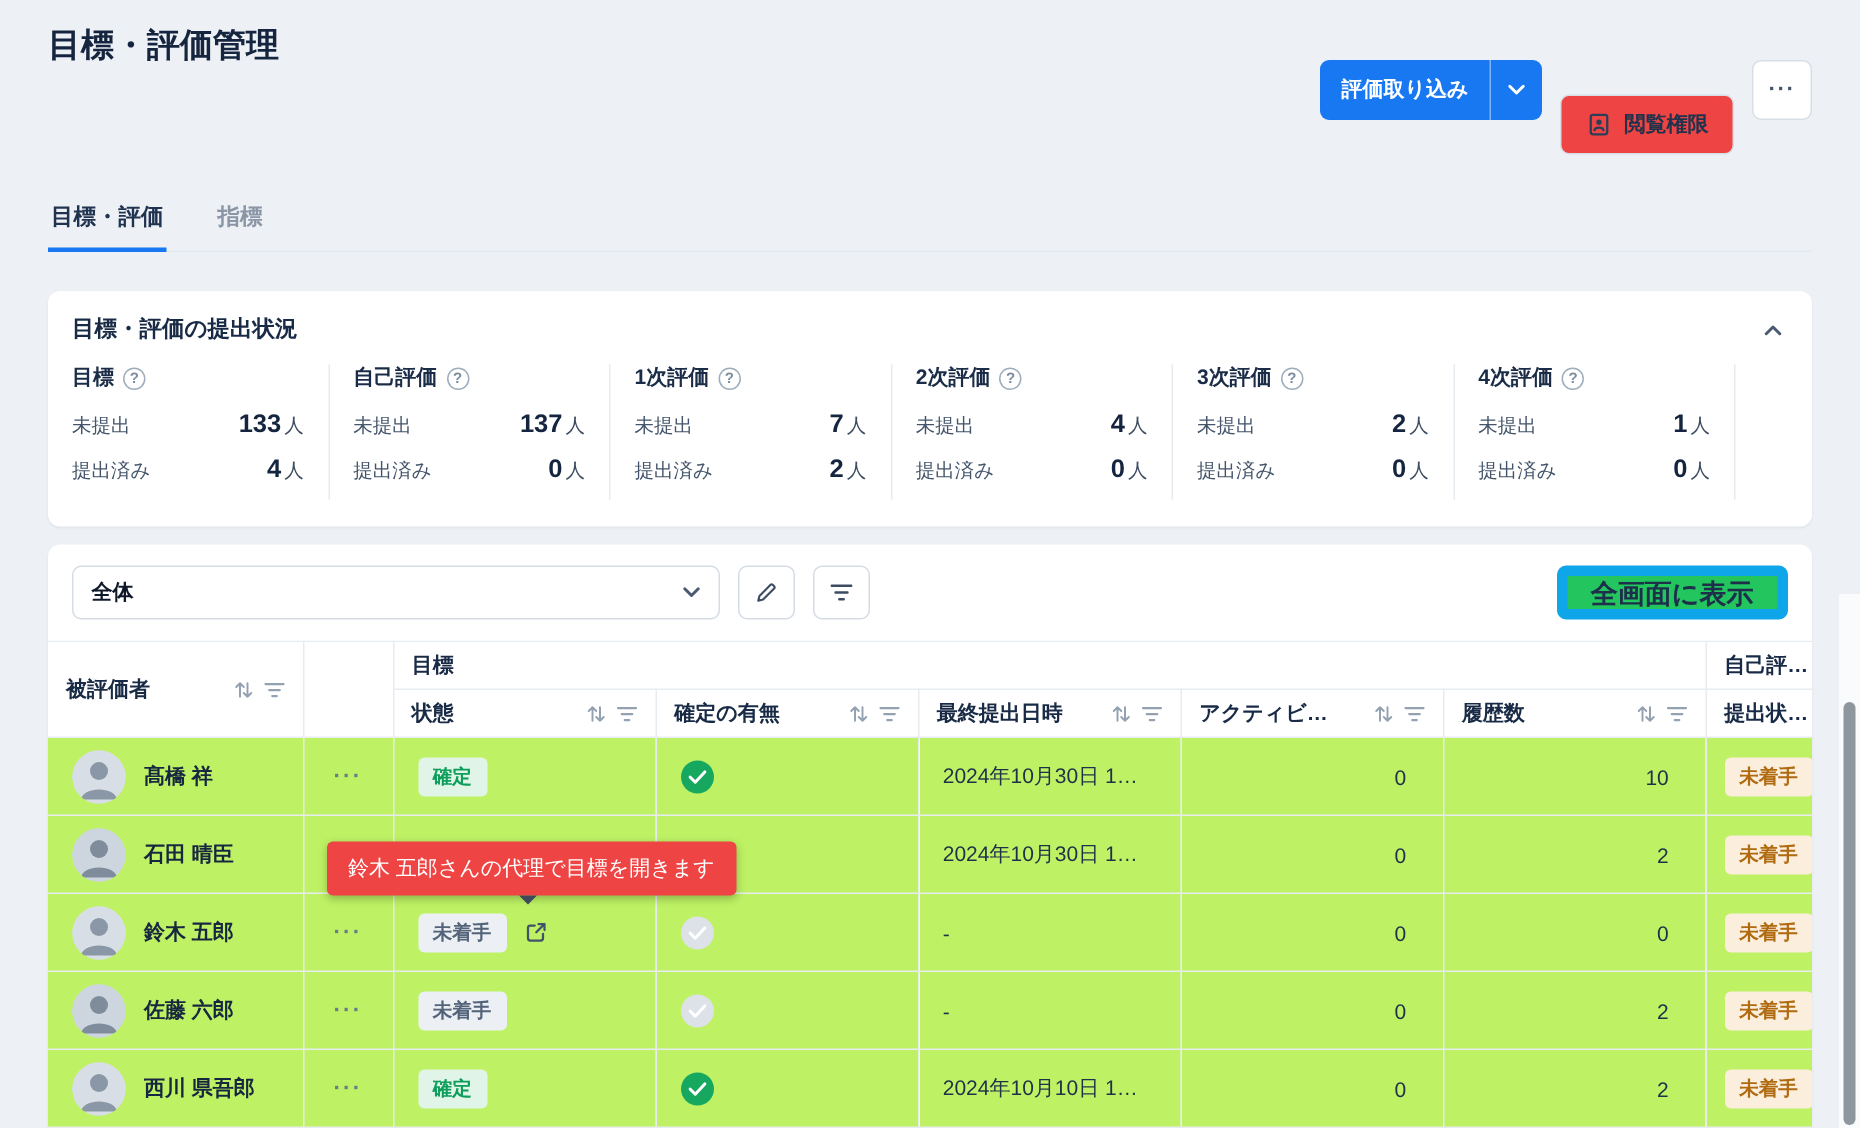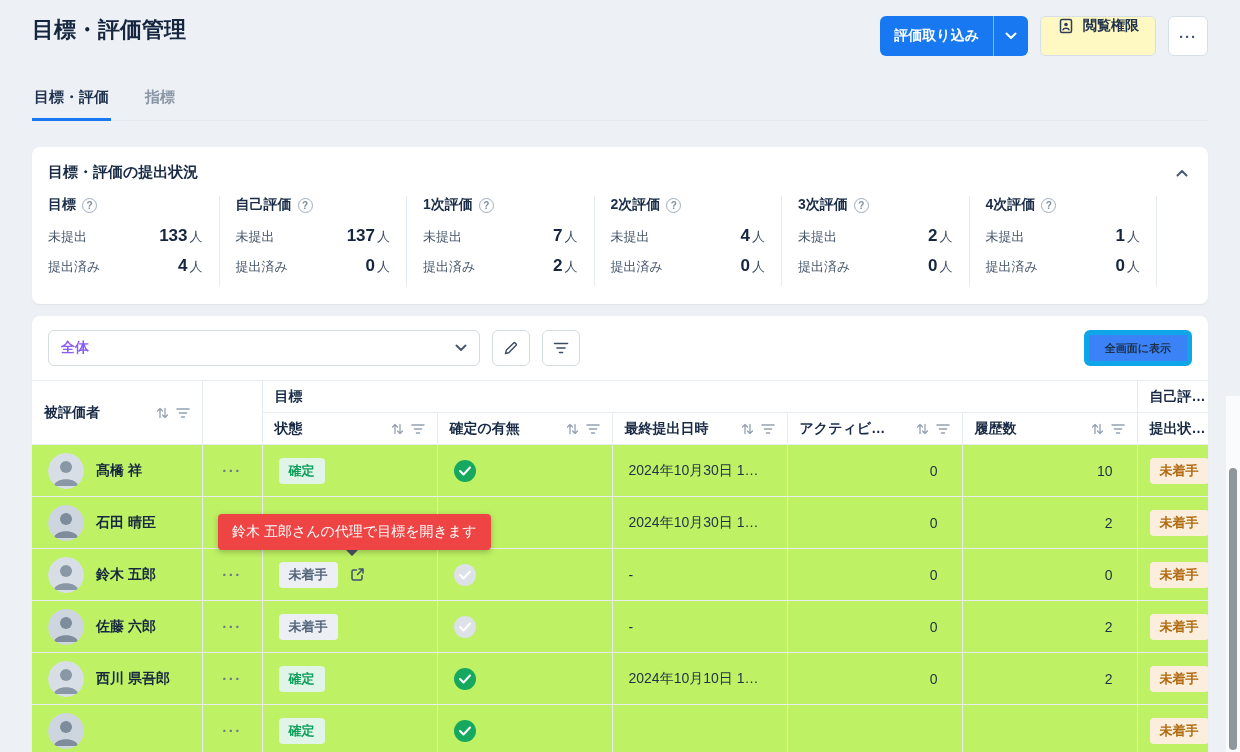--- a/index.html
+++ b/index.html
@@ -18,23 +18,23 @@
   .header-actions { margin-left:auto; display:flex; gap:12px; align-items:center; }
   .btn-primary {
     display:flex; align-items:center; height:40px; background:#1778f2; color:#fff;
     border:none; border-radius:6px; font-weight:bold; font-size:14px; cursor:pointer;
     font-family:inherit;
   }
   .btn-primary .lbl { padding:0 14px; }
   .btn-primary .divider { width:1px; height:40px; background:rgba(255,255,255,.45); }
   .btn-primary .chev { padding:0 11px; display:flex; align-items:center; }
   .btn-secondary {
-    height:40px; background:#fef9c3; border:1px solid #d8dee6; border-radius:6px;
-    display:flex; gap:8px; padding:0 16px; font-weight:bold;
-    font-size:14px; color:#21324c; cursor:pointer; font-family:inherit;
+    height:40px; background:#ef4444; border:1px solid #d8dee6; border-radius:6px;
+    display:flex; align-items:center; gap:8px; padding:0 16px; font-weight:bold;
+    font-size:14px; color:#21324c; cursor:pointer; font-family:inherit;margin-top:47px;
   }
   .btn-more {
     width:40px; height:40px; background:#fff; border:1px solid #d8dee6; border-radius:6px;
     display:flex; align-items:center; justify-content:center; font-weight:bold;
     font-size:15px; letter-spacing:1px; color:#44566e; cursor:pointer; font-family:inherit;
   }
 
   
   .tabs { margin-top:22px; display:flex; gap:32px; border-bottom:1px solid #e4e9ef; }
   .tab {
@@ -64,30 +64,30 @@
   .status-value-wrap { white-space:nowrap; }
   .status-value { font-size:17px; font-weight:bold; color:#15253f; }
   .status-unit { font-size:13px; color:#3c4c61; margin-left:2px; }
 
   
   .main-card { margin-top:12px; border-radius:8px 8px 0 0; padding-top:14px; position:relative; }
   .filter-bar { display:flex; gap:12px; align-items:center; padding:0 16px; }
   .scope-select {
     width:432px; height:36px; border:1px solid #d5dce4; border-radius:6px; background:#fff;
     display:flex; align-items:center; padding:0 12px; font-size:14px; font-weight:bold;
-    color:#8b5cf6; cursor:pointer; font-family:inherit;
+    color:#0f172a; cursor:pointer; font-family:inherit;
   }
   .scope-select .chev { margin-left:auto; display:flex; }
   .icon-btn {
     width:38px; height:36px; border:1px solid #d5dce4; border-radius:6px; background:#fff;
     display:flex; align-items:center; justify-content:center; cursor:pointer;
   }
   .btn-fullscreen {
-    margin-left:auto; height:36px; padding:0 16px; border:5px solid #0ea5e9; border-radius:6px;
-    background:#3b82f6; font-size:11px; font-weight:bold; color:#1d2f4a; cursor:pointer; font-family:inherit;
+    margin-left:auto; height:36px; padding:0 16px; border:7px solid #0ea5e9; border-radius:6px;
+    background:#22c55e; font-size:18px; font-weight:bold; color:#1d2f4a; cursor:pointer; font-family:inherit;
   }
 
   
   .table-wrap { margin-top:14px; overflow:hidden; width:100%; }
   table { border-collapse:collapse; table-layout:fixed; width:1280px; }
   th, td { border-right:1px solid #e7ecf1; border-bottom:1px solid #e7ecf1; }
   thead th { border-top:1px solid #e7ecf1; background:#fff; font-size:14px; font-weight:bold; color:#182a45; text-align:left; height:32px; padding:0 12px; }
   th.th-person { }
   .th-inner { display:flex; align-items:center; }
   .th-icons { margin-left:auto; display:flex; gap:7px; align-items:center; }

